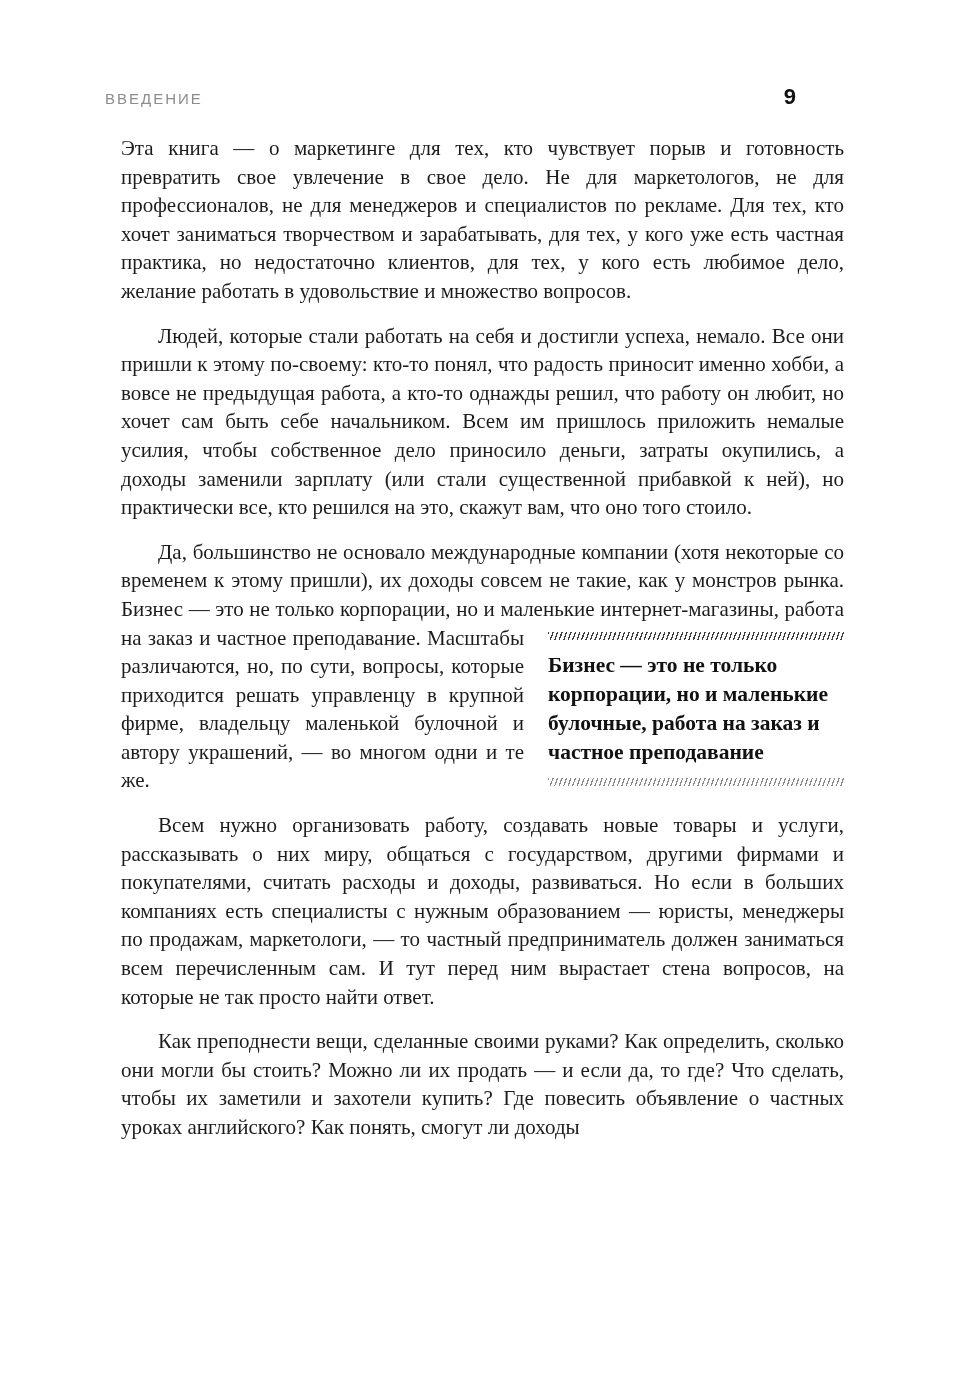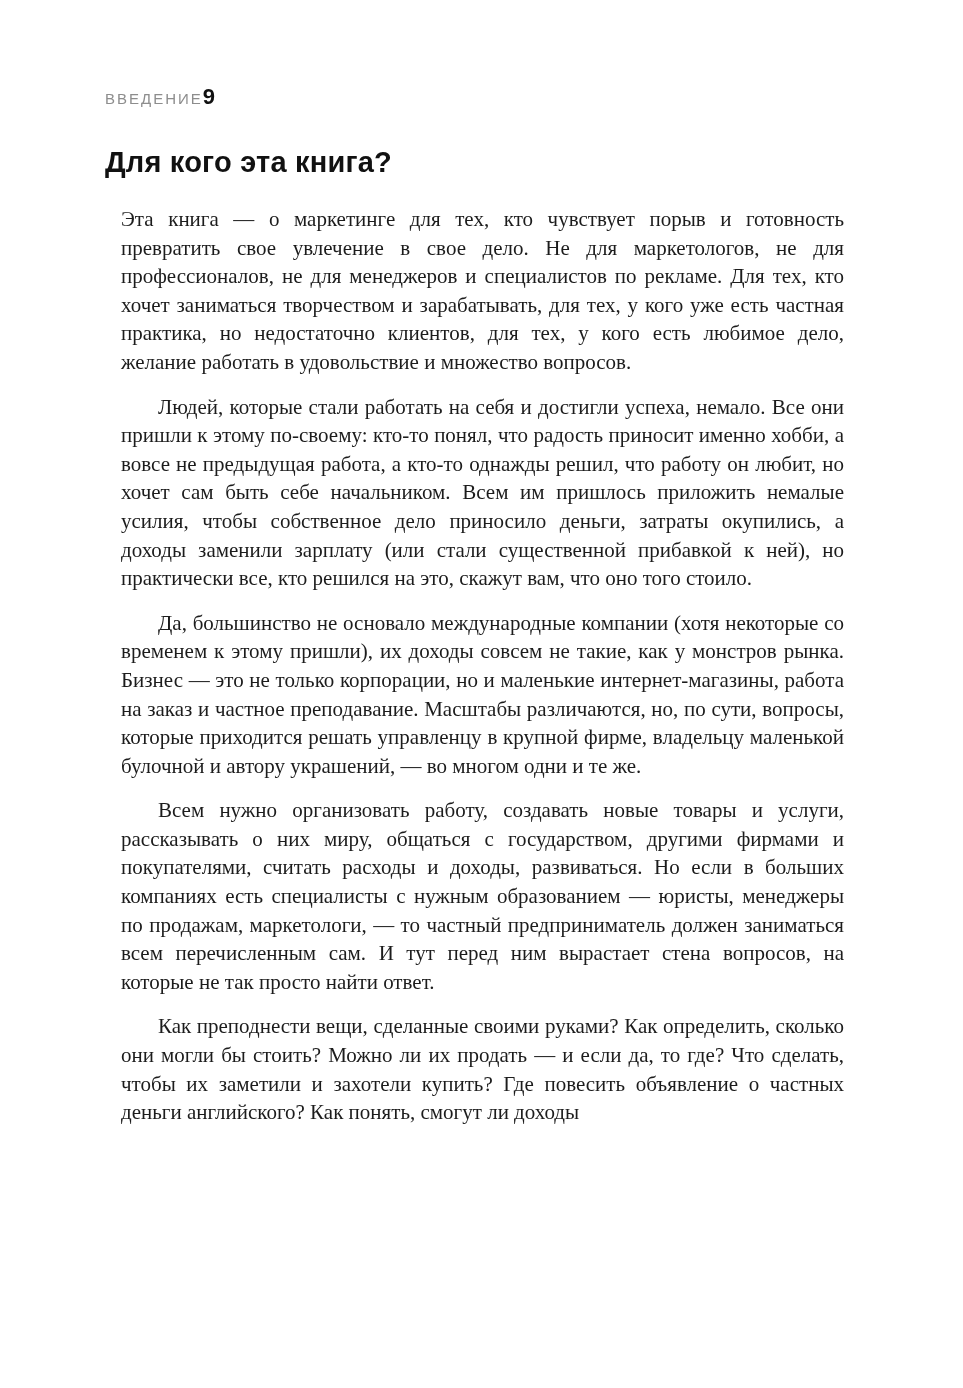--- a/index.html
+++ b/index.html
@@ -13,23 +13,24 @@
     height: 1388px;
     box-sizing: border-box;
     padding: 84px 103px 0 105px;
     background: #ffffff;
     font-family: "Liberation Serif", serif;
     color: #1c1c1c;
     overflow: hidden;
   }
   .running-header {
     display: flex;
+    justify-content: space-between;
     align-items: baseline;
     font-family: "Liberation Sans", sans-serif;
-    margin-bottom: 36px;
+    margin-bottom: 24px;
   }
   .running-head {
     font-size: 15px;
     letter-spacing: 2px;
     color: #8d8d8d;
     text-transform: uppercase;
   }
   .page-number {
     font-size: 22px;
     font-weight: bold;
@@ -85,32 +86,36 @@
 </head>
 <body>
 
 <div class="page">
 
   <header class="running-header">
     <span class="running-head">ВВЕДЕНИЕ</span>
     <span class="page-number">9</span>
   </header>
 
-  <h1 class="chapter-heading">Для кого эта книга?</h1>
 
   <div class="bodytext">
 
     <p><span>Эта книга — о маркетинге для тех, кто чувствует порыв и готовность превратить свое увлечение в свое дело. Не для маркетологов, не для профессионалов, не для менеджеров и специалистов по рекламе. Для тех, кто хочет заниматься творчеством и зарабатывать, для тех, у кого уже есть частная практика, но недостаточно клиентов, для тех, у кого есть любимое дело, желание работать в удовольствие и множество вопросов.</span></p>
 
     <p class="indent"><span>Людей, которые стали работать на себя и достигли успеха, немало. Все они пришли к этому по-своему: кто-то понял, что радость приносит именно хобби, а вовсе не предыдущая работа, а кто-то однажды решил, что работу он любит, но хочет сам быть себе начальником. Всем им пришлось приложить немалые усилия, чтобы собственное дело приносило деньги, затраты окупились, а доходы заменили зарплату (или стали существенной прибавкой к ней), но практически все, кто решился на это, скажут вам, что оно того стоило.</span></p>
 
     <p class="indent">
       <span>Да, большинство не основало международные компании (хотя некоторые со временем к этому пришли), их доходы совсем не такие, как у монстров рынка. Бизнес — это не только корпорации, но и маленькие</span>
+      <span class="pullquote">
+        <span class="hatch hatch-top" style="display:block"></span>
+        <span class="pullquote-text" style="display:block">Бизнес — это не только корпорации, но и малень­кие булочные, работа на заказ и частное препода­вание</span>
+        <span class="hatch hatch-bottom" style="display:block"></span>
+      </span>
       <span>интернет-магазины, работа на заказ и частное преподавание. Масштабы различаются, но, по сути, вопросы, которые приходится решать управленцу в крупной фирме, владельцу маленькой булочной и автору украшений, — во многом одни и те же.</span>
     </p>
 
     <p class="indent"><span>Всем нужно организовать работу, создавать новые товары и услуги, рассказывать о них миру, общаться с государством, другими фирмами и покупателями, считать расходы и доходы, развиваться. Но если в больших компаниях есть специалисты с нужным образованием — юристы, менеджеры по продажам, маркетологи, — то частный предприниматель должен заниматься всем перечисленным сам. И тут перед ним вырастает стена вопросов, на которые не так просто найти ответ.</span></p>
 
-    <p class="indent"><span>Как преподнести вещи, сделанные своими руками? Как определить, сколько они могли бы стоить? Можно ли их продать — и если да, то где? Что сделать, чтобы их заметили и захотели купить? Где повесить объявление о частных деньги английского? Как понять, смогут ли доходы</span></p>
+    <p class="indent"><span>Как преподнести вещи, сделанные своими руками? Как определить, сколько они могли бы стоить? Можно ли их продать — и если да, то где? Что сделать, чтобы их заметили и захотели купить? Где повесить объявление о частных уроках английского? Как понять, смогут ли доходы</span></p>
 
   </div>
 
 </div>
 
 </body></html>

